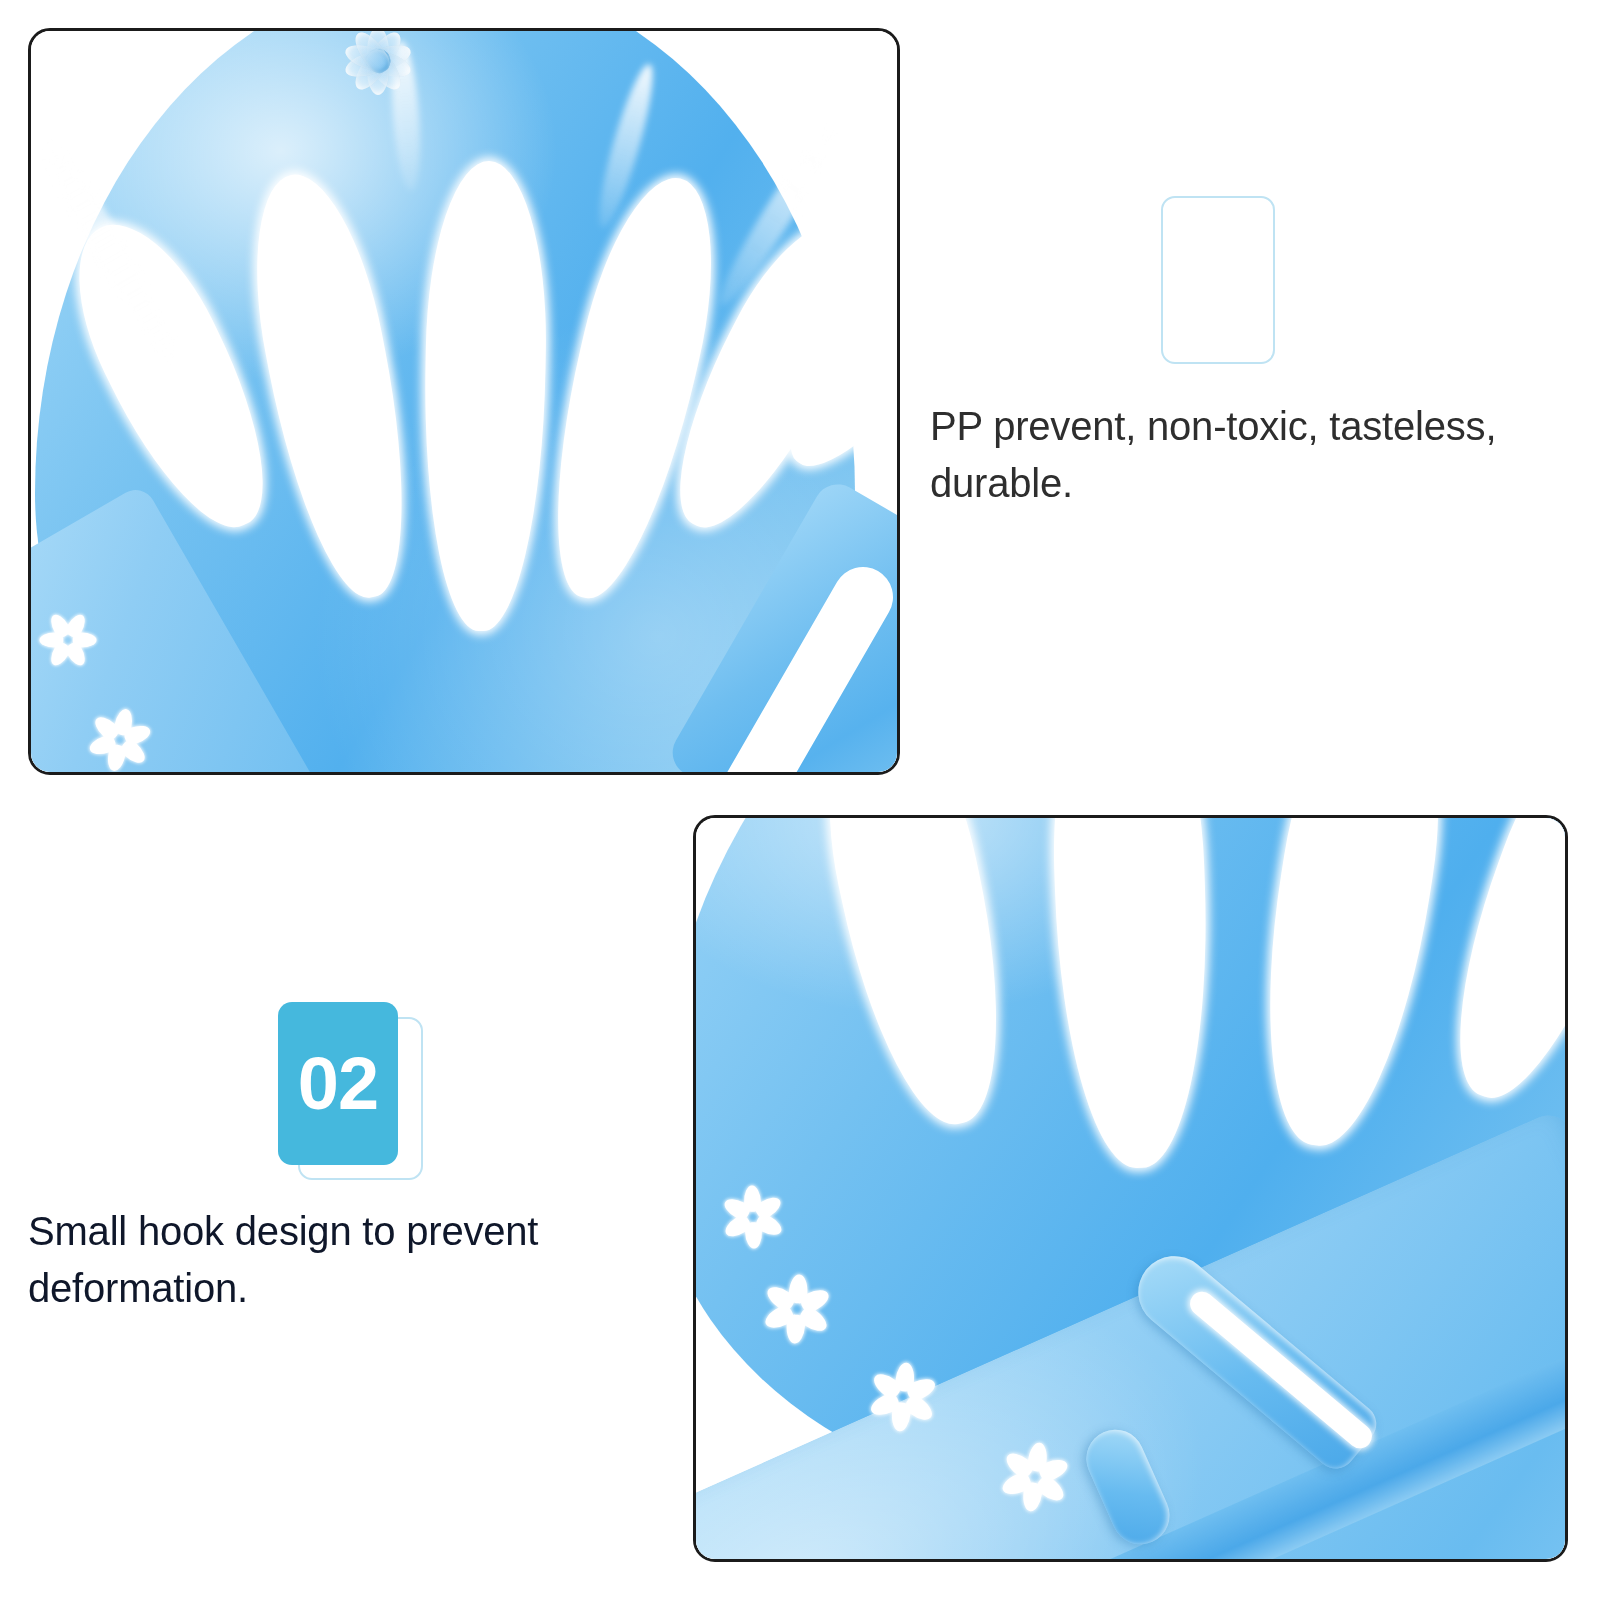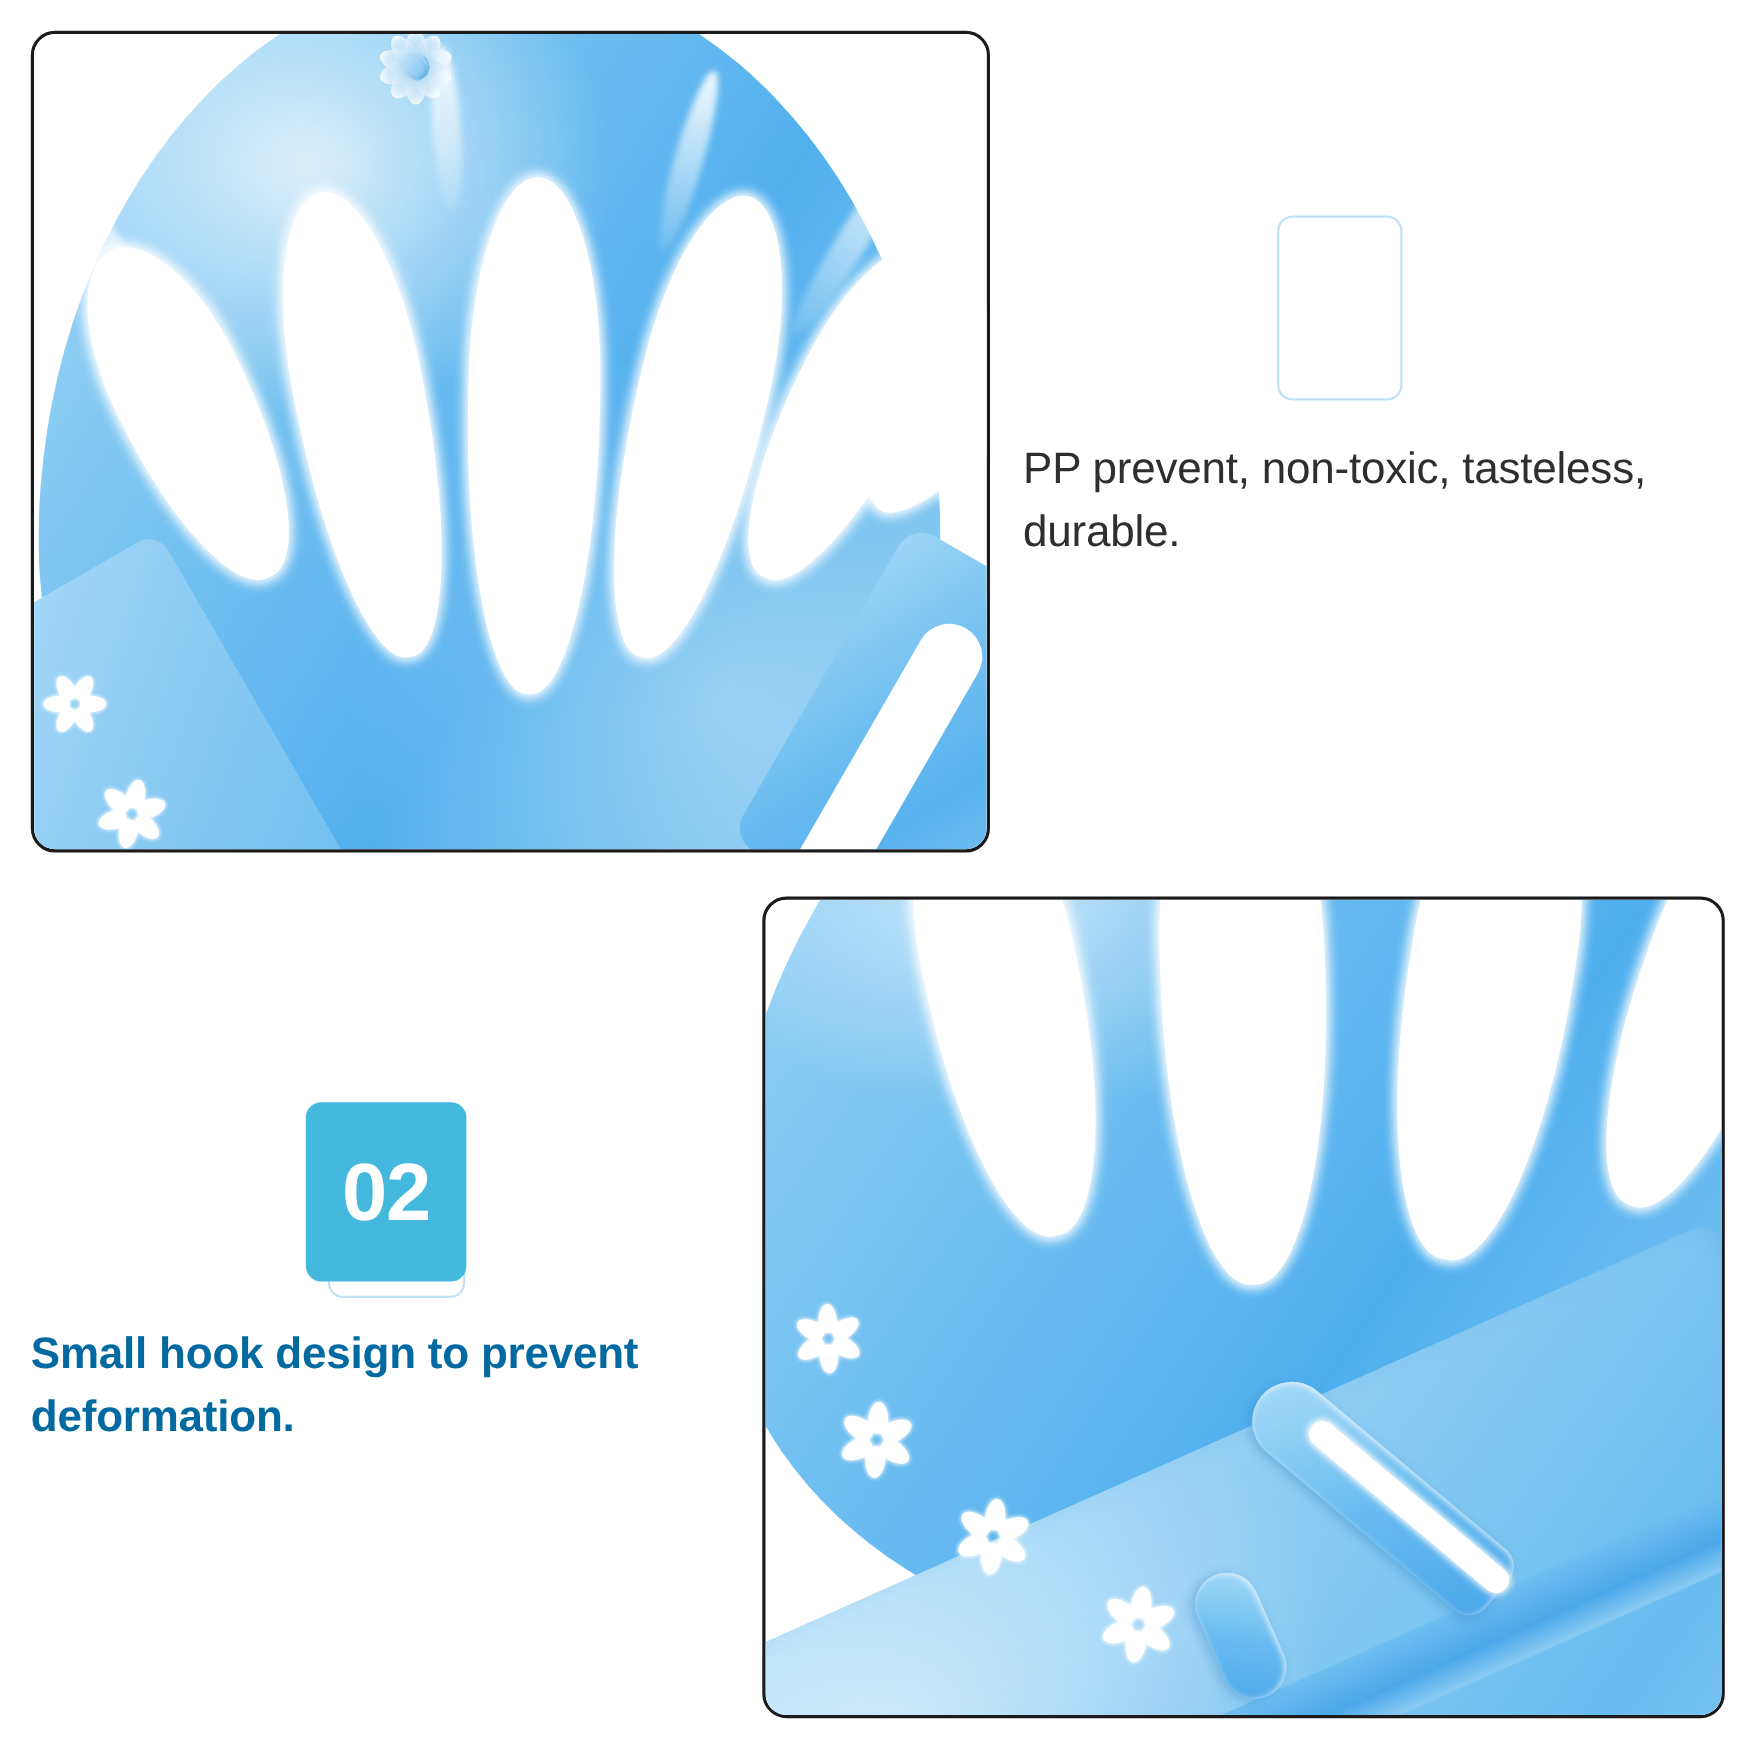--- a/index.html
+++ b/index.html
@@ -273,24 +273,24 @@
 </div>
 
 <div class="badge-group" id="badge-01-group" style="left:1143px; top:182px; width:136px; height:186px;">
   <div class="badge-ghost" style="left: 18px; top: 14px; width: 114px; height: 168px; border-color: rgb(191, 227, 243);"></div>
 </div>
 
 <div class="caption" id="caption-01" style="color: rgb(46, 46, 46);">PP prevent, non-toxic, tasteless, durable.</div>
 
 <div class="badge-group" id="badge-02-group" style="left:278px; top:1002px; width:148px; height:180px;">
   <div class="badge-ghost" style="left: 20px; top: 15px; width: 125px; height: 163px; border-color: rgb(191, 227, 243);"></div>
-  <div class="badge-card" style="width: 146px; height: 163px; font-size: 74px; background: rgb(69, 184, 221); color: rgb(255, 255, 255);">02</div>
+  <div class="badge-card" style="width: 120px; height: 163px; font-size: 74px; background: rgb(69, 184, 221); color: rgb(255, 255, 255);">02</div>
 </div>
 
-<div class="caption" id="caption-02" style="color: #0369a1; font-weight: bold;">Small hook design to prevent deformation.</div>
+<div class="caption" id="caption-02" style="color: #0f172a;">Small hook design to prevent deformation.</div>
 
 <div class="photo-panel" id="panel-bottom" style="border-color: rgb(27, 27, 27);">
   <div class="photo-stage">
     <div class="base-wrap">
 
       <div class="arch-body"></div>
 
       <div class="slot" style="left:150px; top:-120px; width:140px; height:430px; transform:rotate(-12deg);"></div>
       <div class="slot" style="left:360px; top:-150px; width:150px; height:500px; transform:rotate(-2deg);"></div>
       <div class="slot" style="left:580px; top:-140px; width:150px; height:470px; transform:rotate(9deg);"></div>

